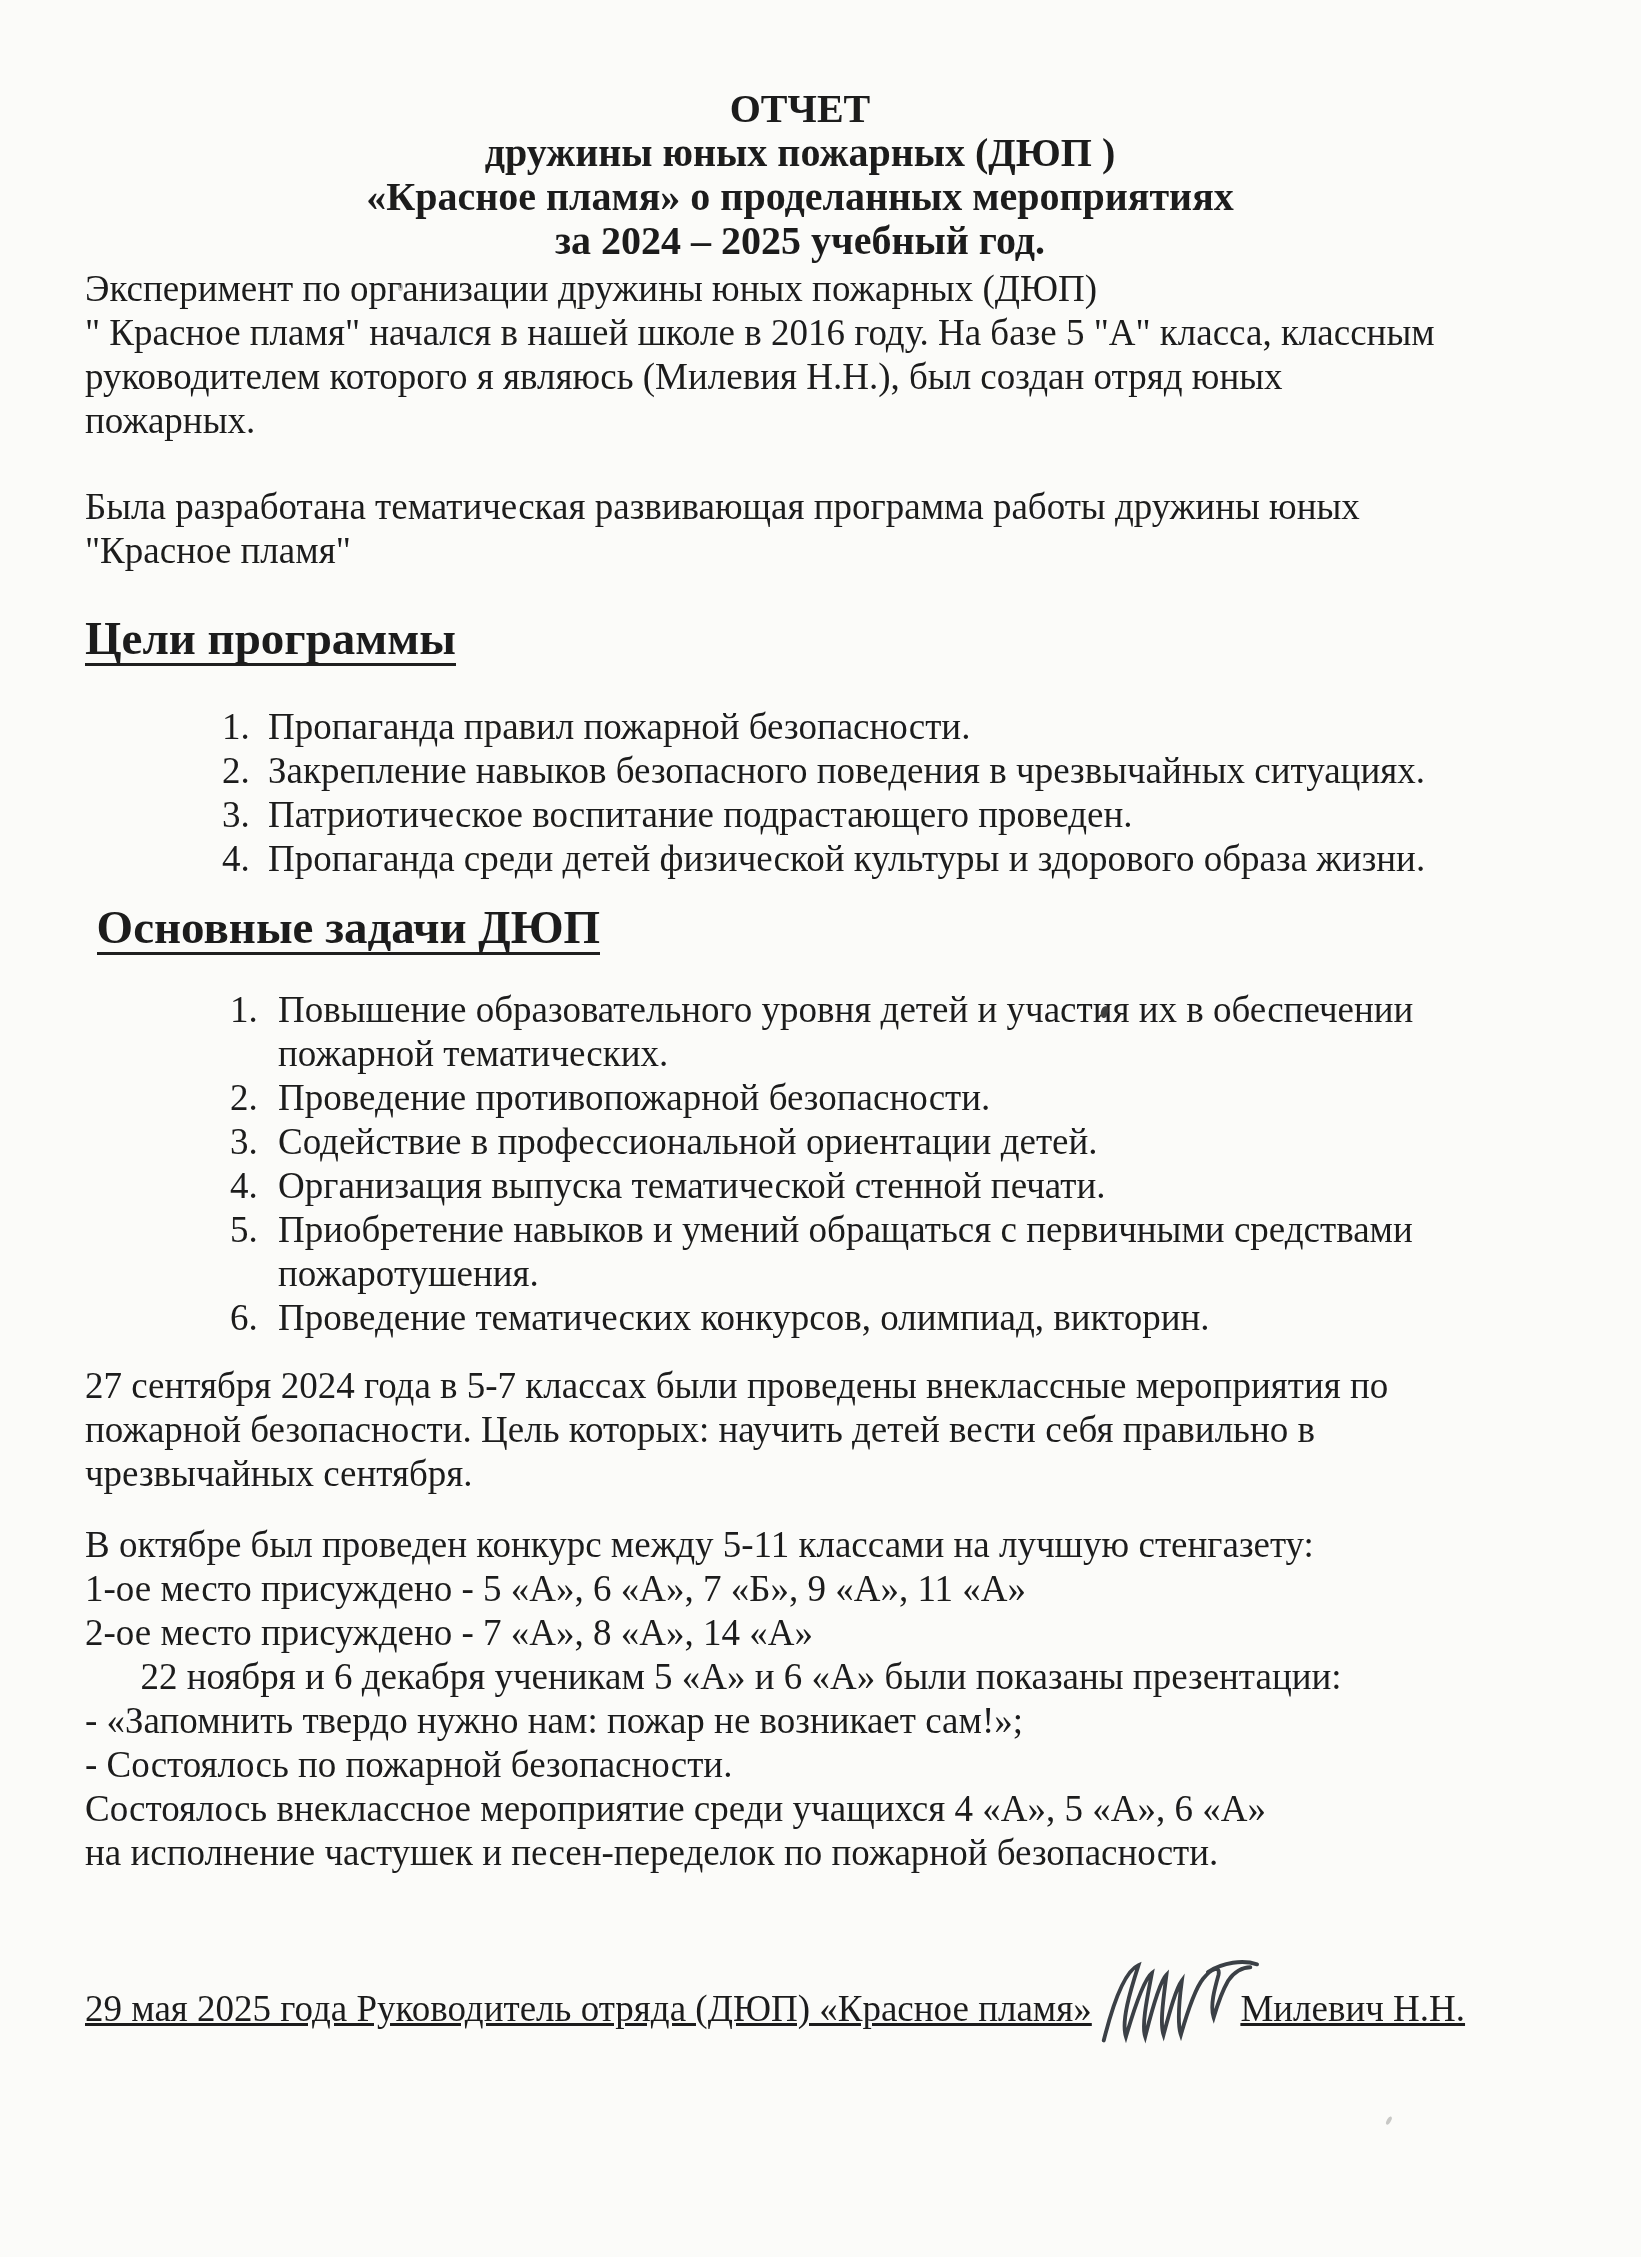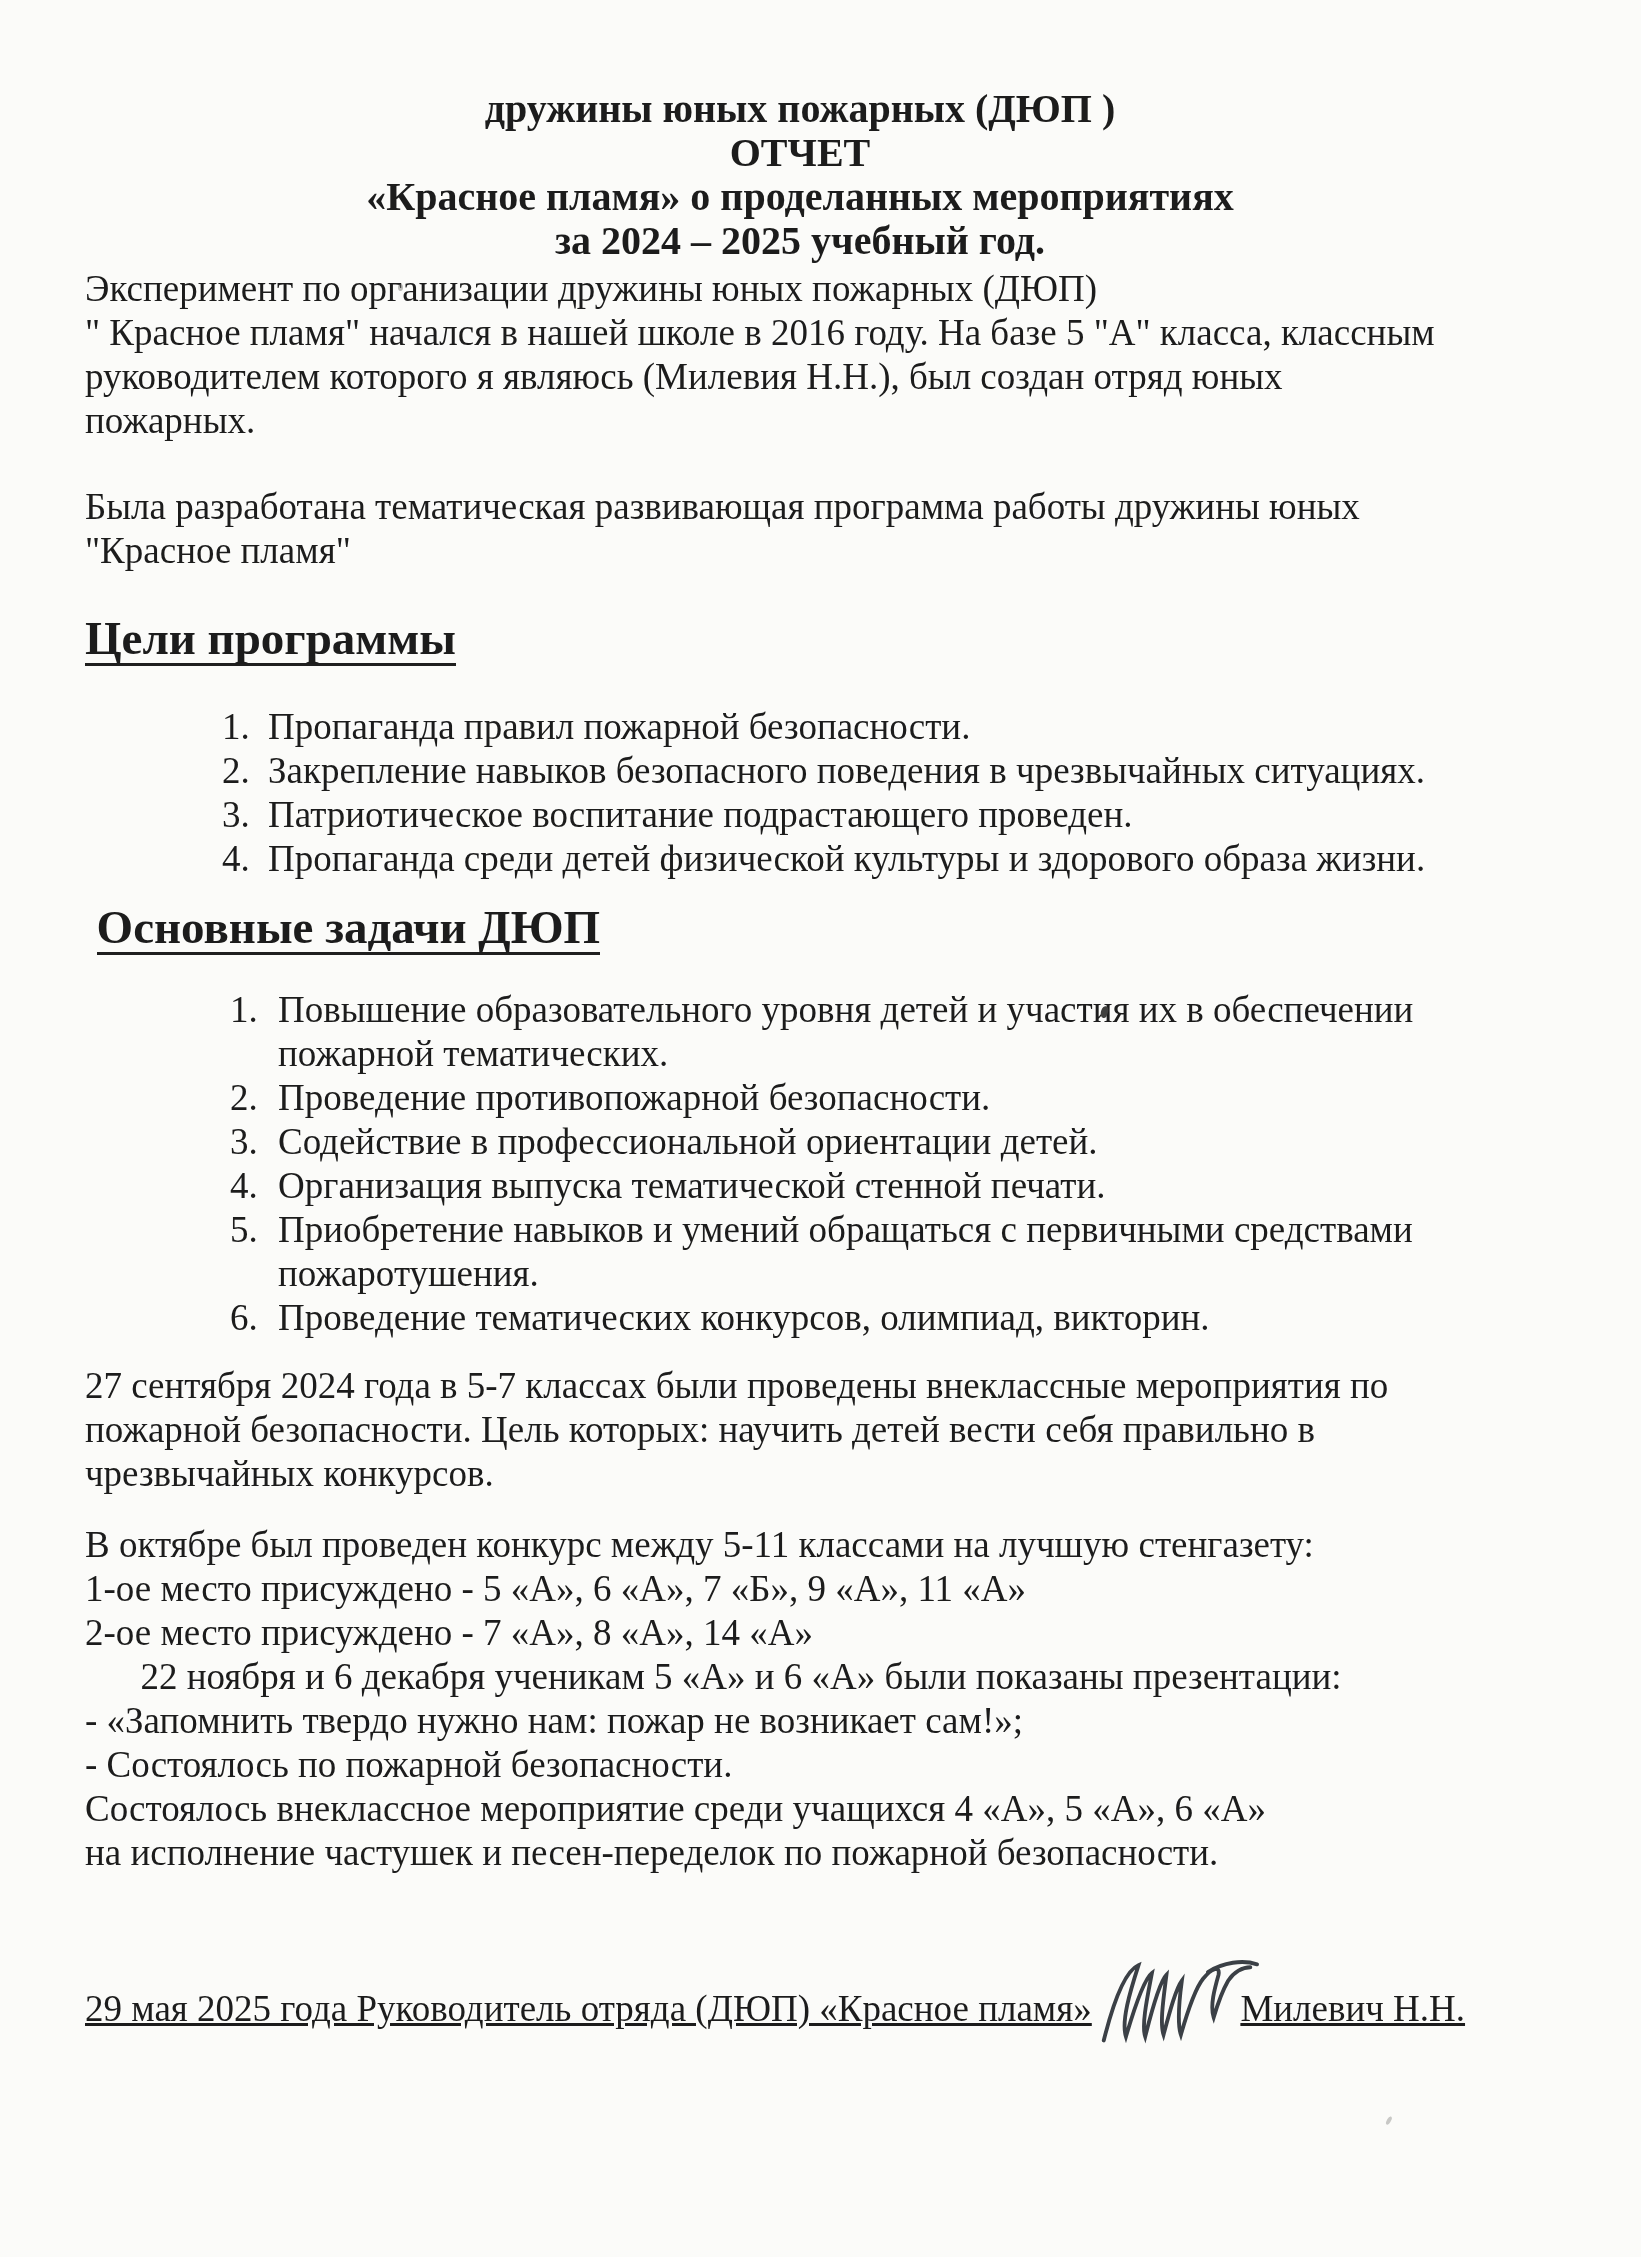--- a/index.html
+++ b/index.html
@@ -59,22 +59,22 @@
   .speck1{left:1101px;top:1006px;width:6.8px;height:11.6px;border-radius:60% 60% 50% 70%;transform:rotate(18deg);background:#3f3f3d;}
   .speck2{left:398px;top:284px;width:4.8px;height:6.8px;opacity:.45;}
   .speck3{left:1387px;top:2116px;width:3.9px;height:8.7px;opacity:.35;transform:rotate(30deg);}
 </style>
 </head>
 <body>
 
 <div class="page">
 
   <div class="title">
+      <div class="line">ОТЧЕТ</div>
       <div class="line">дружины юных пожарных (ДЮП )</div>
-      <div class="line">ОТЧЕТ</div>
       <div class="line">«Красное пламя» о проделанных мероприятиях</div>
       <div class="line">за 2024 – 2025 учебный год.</div>
     </div>
 
   <div class="para para-intro">
       <div class="line">Эксперимент по организации дружины юных пожарных (ДЮП)</div>
       <div class="line">" Красное пламя" начался в нашей школе в 2016 году. На базе 5 "А" класса, классным</div>
       <div class="line">руководителем которого я являюсь (Милевия Н.Н.), был создан отряд юных</div>
       <div class="line">пожарных.</div>
     </div>
@@ -156,21 +156,21 @@
         <span class="num">6.</span>
         <div class="li-lines">
           <div class="line">Проведение тематических конкурсов, олимпиад, викторин.</div>
         </div>
       </div>
     </div>
 
   <div class="para para-september">
       <div class="line">27 сентября 2024 года в 5-7 классах были проведены внеклассные мероприятия по</div>
       <div class="line">пожарной безопасности. Цель которых: научить детей вести себя правильно в</div>
-      <div class="line">чрезвычайных конкурсов.</div>
+      <div class="line">чрезвычайных сентября.</div>
     </div>
 
   <div class="para para-october">
       <div class="line">В октябре был проведен конкурс между 5-11 классами на лучшую стенгазету:</div>
       <div class="line">1-ое место присуждено - 5 «А», 6 «А», 7 «Б», 9 «А», 11 «А»</div>
       <div class="line">2-ое место присуждено - 7 «А», 8 «А», 14 «А»</div>
       <div class="line">      22 ноября и 6 декабря ученикам 5 «А» и 6 «А» были показаны презентации:</div>
       <div class="line">- «Запомнить твердо нужно нам: пожар не возникает сам!»;</div>
       <div class="line">- Состоялось по пожарной безопасности.</div>
       <div class="line">Состоялось внеклассное мероприятие среди учащихся 4 «А», 5 «А», 6 «А»</div>

